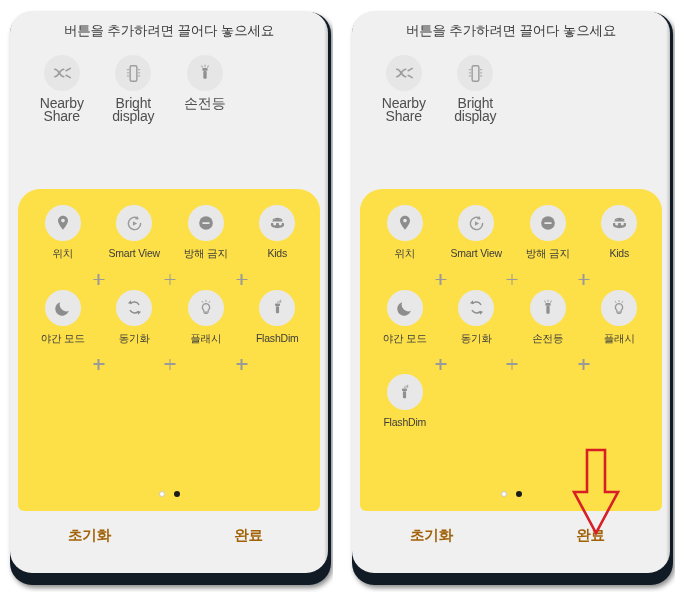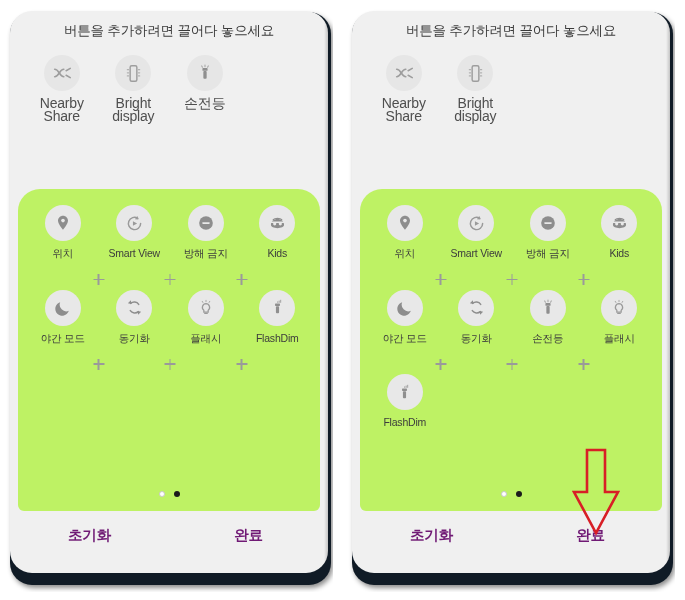--- a/index.html
+++ b/index.html
@@ -92,21 +92,21 @@
     letter-spacing: -0.2px;
   }
   .tray .tile .tile-label { color: #4f4f4f; }
 
   
   .card {
     position: absolute;
     left: 8px; right: 8px;
     top: 178px;
     bottom: 62px;
-    background: #bef264;
+    background: #fde047;
     border-radius: 22px 22px 6px 6px;
   }
 
   .grid-area { position: absolute; left: 8px; right: 8px; top: 16px; }
   .grid-row {
     display: flex;
     width: 286px;
     margin-left: 1px;
   }
   .plus-row {
@@ -163,21 +163,21 @@
     display: flex;
     align-items: center;
     justify-content: space-between;
     padding: 0 0px;
   }
   .action-btn {
     flex: 1;
     text-align: center;
     font-size: 14.5px;
     font-weight: bold;
-    color: #701a75;
+    color: #a16207;
     letter-spacing: -0.2px;
     cursor: pointer;
   }
 
   
   .arrow-annot {
     position: absolute;
     left: 571px;
     top: 448px;
     width: 50px;

